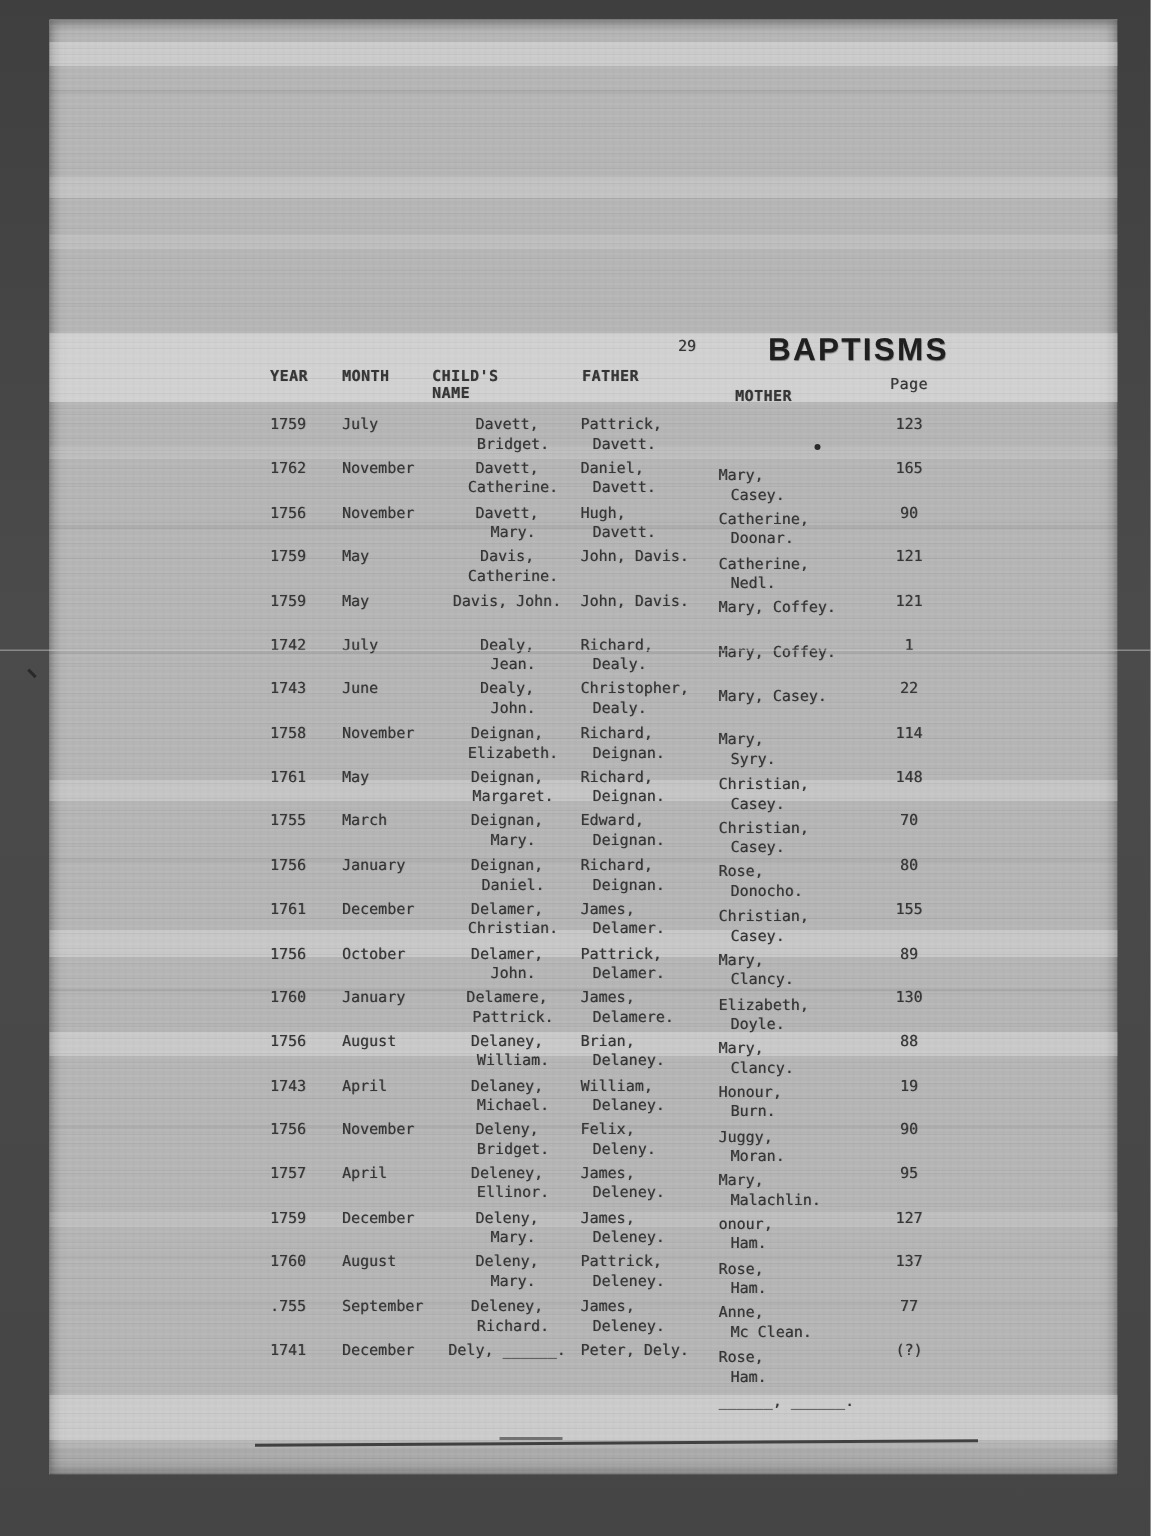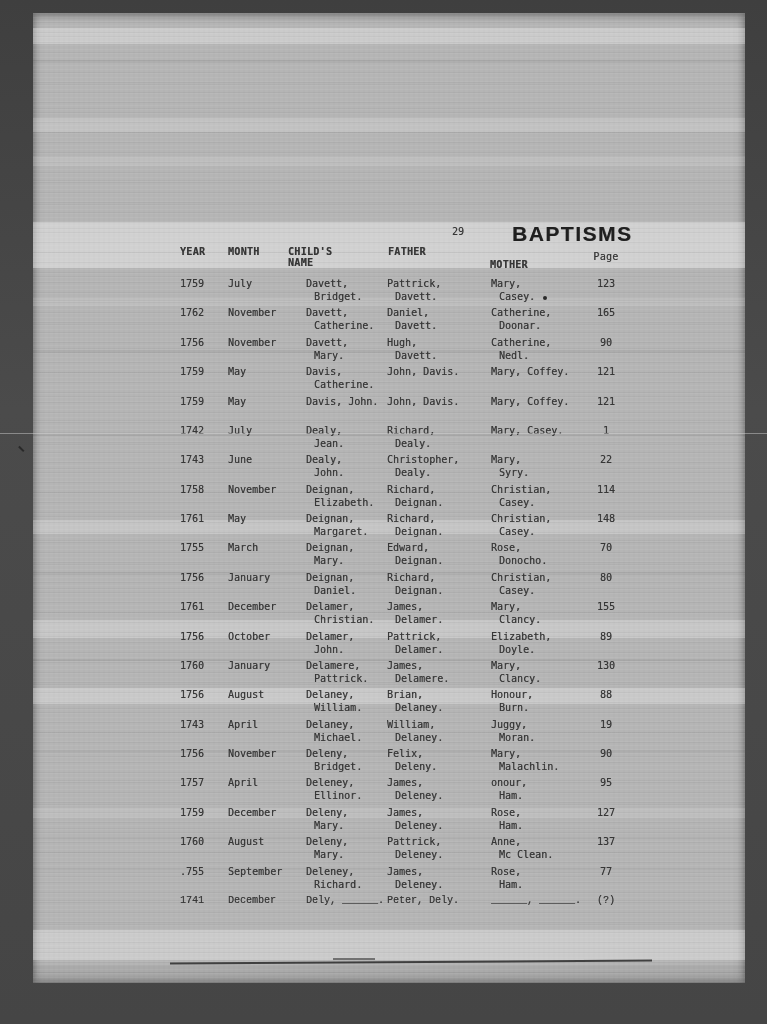--- a/index.html
+++ b/index.html
@@ -39,23 +39,23 @@
   }
   .headers{position:absolute;left:0;top:233px;height:14px;z-index:5;font-size:10px;font-weight:bold;}
   .hc{position:absolute;top:0;letter-spacing:.3px;}
   .hc0{left:147px;} .hc1{left:195px;} .hc2{left:255px;} .hc3{left:355px;}
   .hc4{left:457px;top:3px;margin-top:10px;} .hc5{left:543px;top:5px;width:60px;text-align:center;font-weight:normal;}
   .records{position:absolute;left:0;top:264px;right:0;z-index:5;font-size:10px;line-height:13px;}
   .rec{position:absolute;left:0;right:0;height:29px;}
   .cell{position:absolute;top:0;}
   .c-year{left:147px;width:46px;}
   .c-month{left:195px;width:58px;}
-  .c-child{left:273px;width:96px;}
+  .c-child{left:257px;width:96px;text-align:center;}
   .c-father{left:354px;width:102px;}
-  .c-mother{left:458px;width:102px;}
+  .c-mother{left:446px;width:102px;margin-top:34px;}
   .c-page{left:543px;width:60px;text-align:center;}
   .l2{padding-left:8px;}
   
   .artifact{position:absolute;pointer-events:none;}
   .dot-mark{left:510px;top:283px;width:4px;height:4px;border-radius:50%;background:#2b2b2b;z-index:6;}
   .pen-line{left:137px;top:948px;width:482px;height:1.5px;background:rgba(25,25,25,.75);
             transform:rotate(-.35deg);z-index:6;}
   .pen-dash{left:300px;top:945px;width:42px;height:1.5px;background:rgba(40,40,40,.55);z-index:6;}
   .scratch-line{left:0;top:433px;width:767px;height:1px;background:rgba(215,215,215,.45);z-index:8;}
   .scratch-line2{left:33px;top:435px;width:712px;height:1px;background:rgba(0,0,0,.08);z-index:8;}
@@ -580,21 +580,21 @@
             <div class="l2">Deleney.</div>
           </div>
           <div class="cell c-mother">
             <div>Rose,</div>
             <div class="l2">Ham.</div>
           </div>
           <div class="cell c-page">
             <div>77</div>
           </div>
         </div>
-        <div class="rec" style="top: 616.98px; font-family: Liberation Mono, monospace;">
+        <div class="rec" style="top: 616.98px;">
           <div class="cell c-year">
             <div>1741</div>
           </div>
           <div class="cell c-month">
             <div>December</div>
           </div>
           <div class="cell c-child">
             <div>Dely, ______.</div>
           </div>
           <div class="cell c-father">

